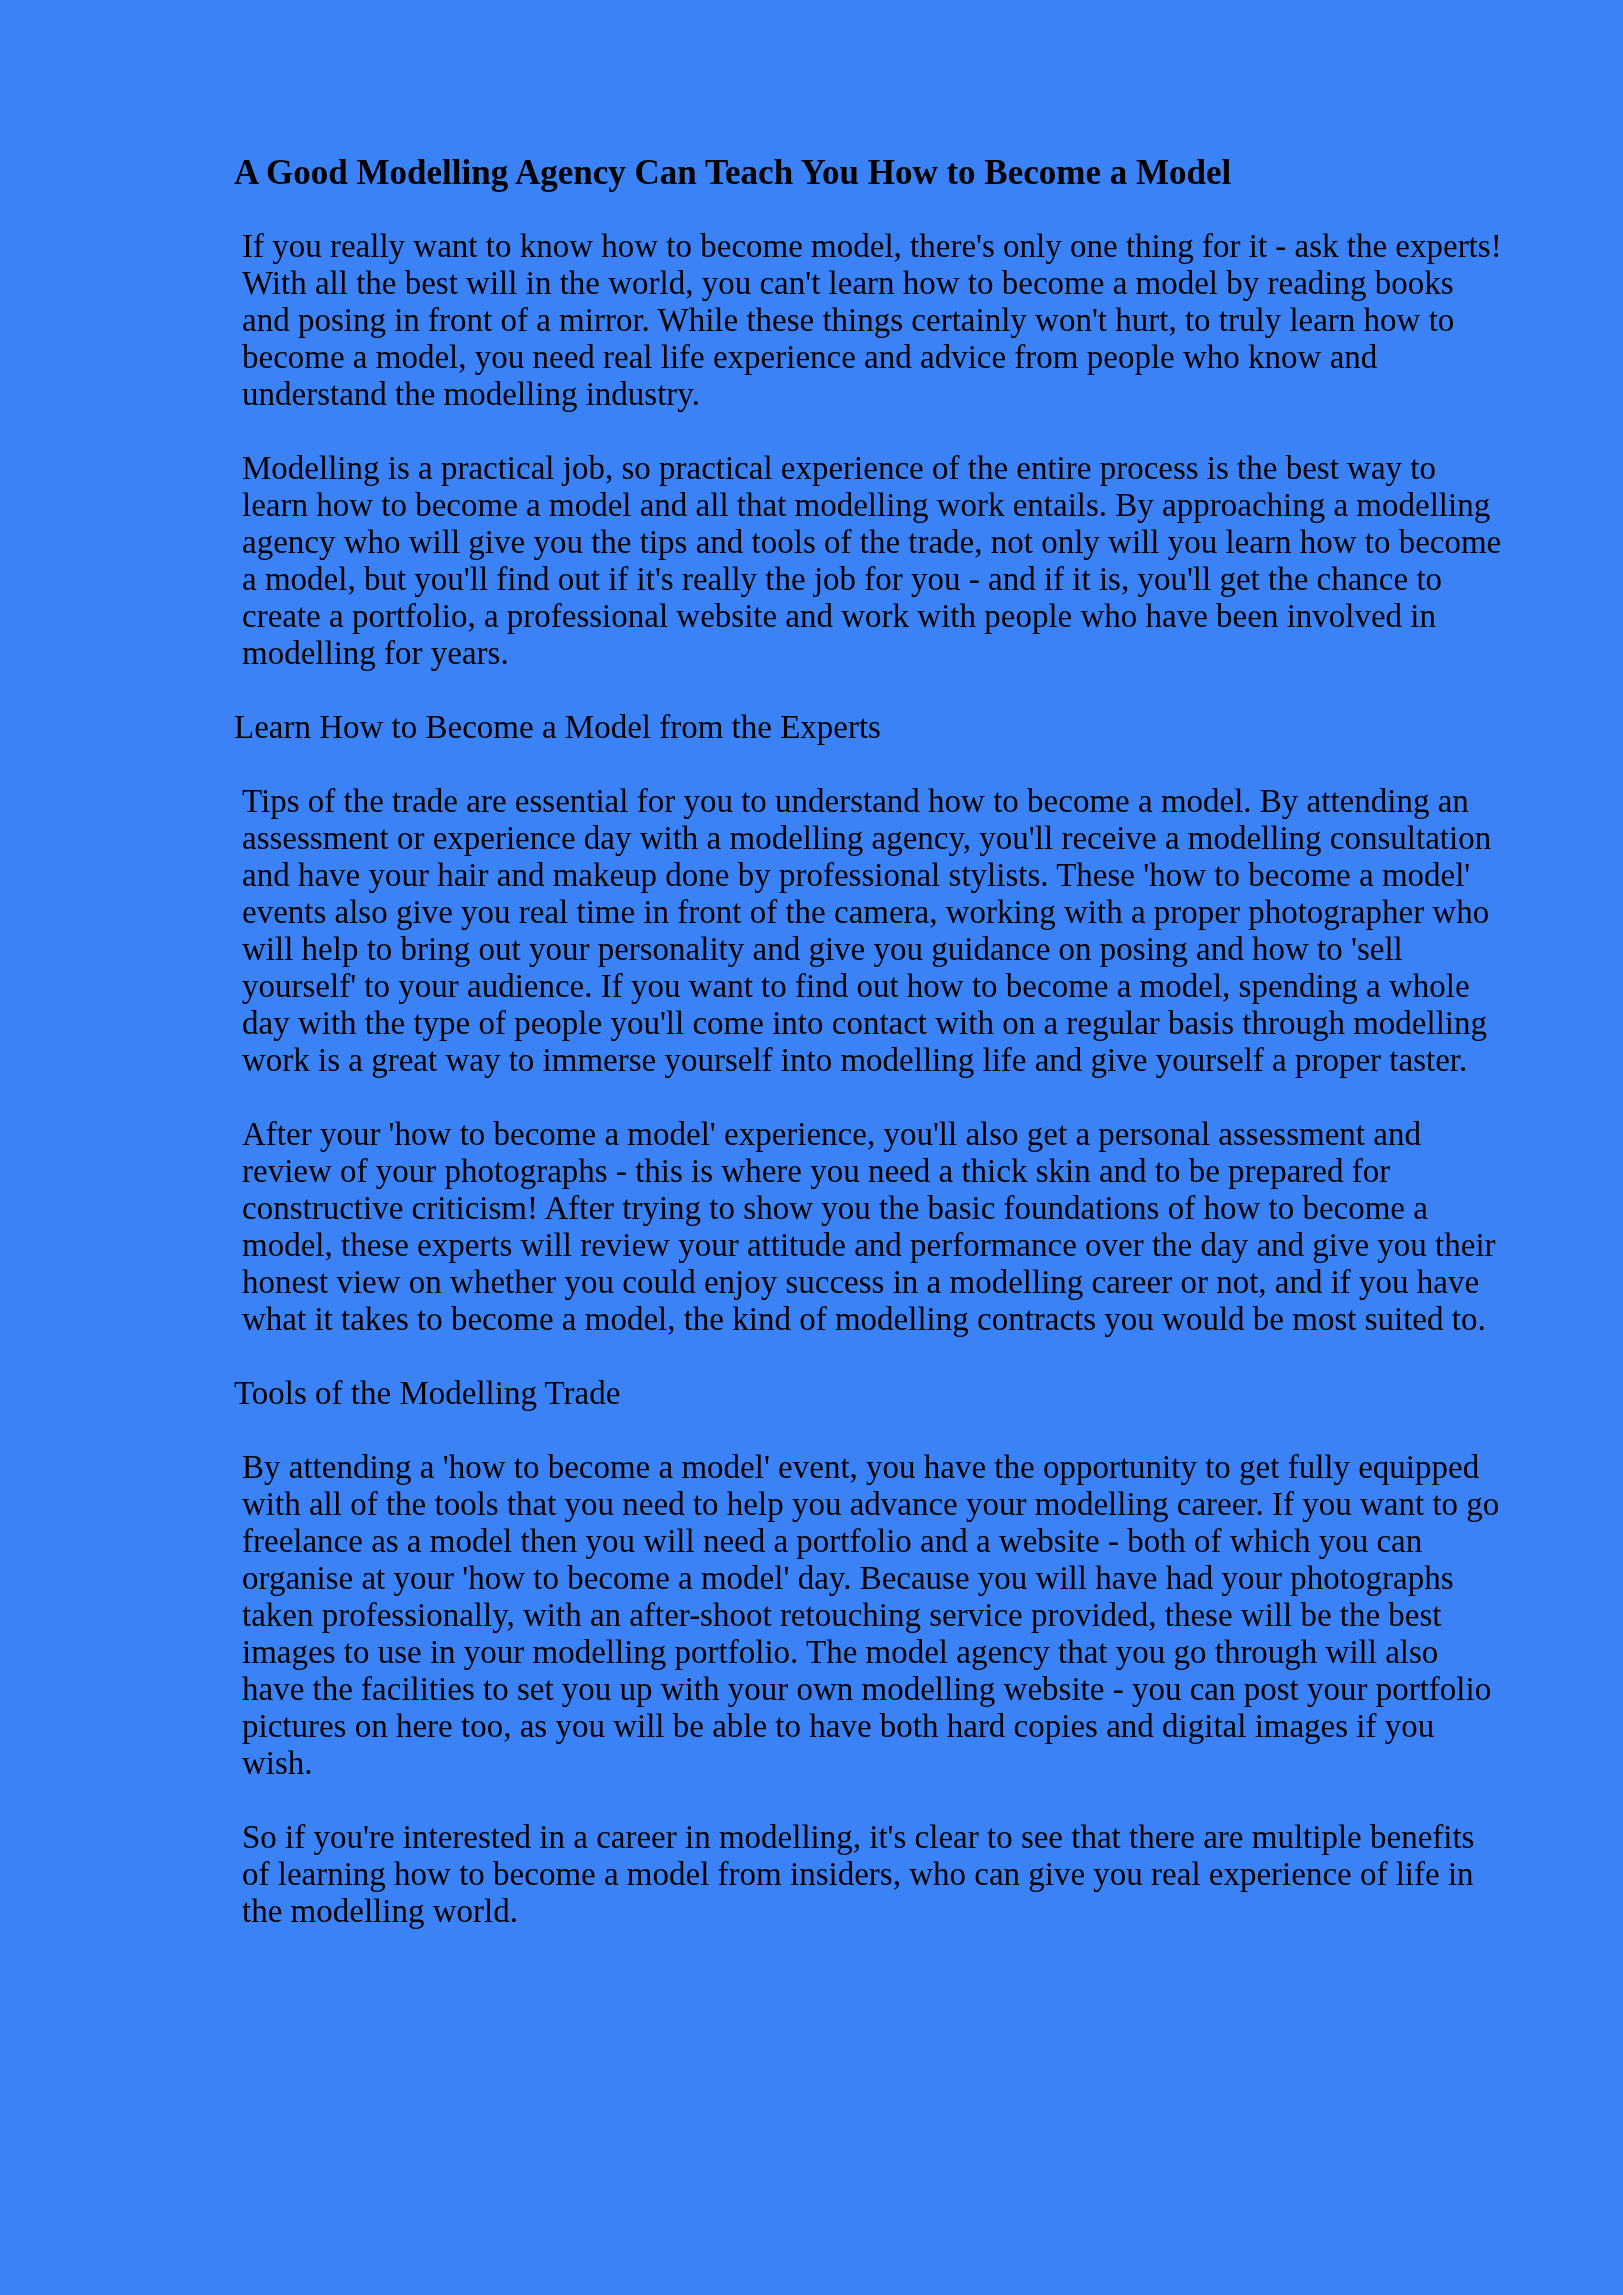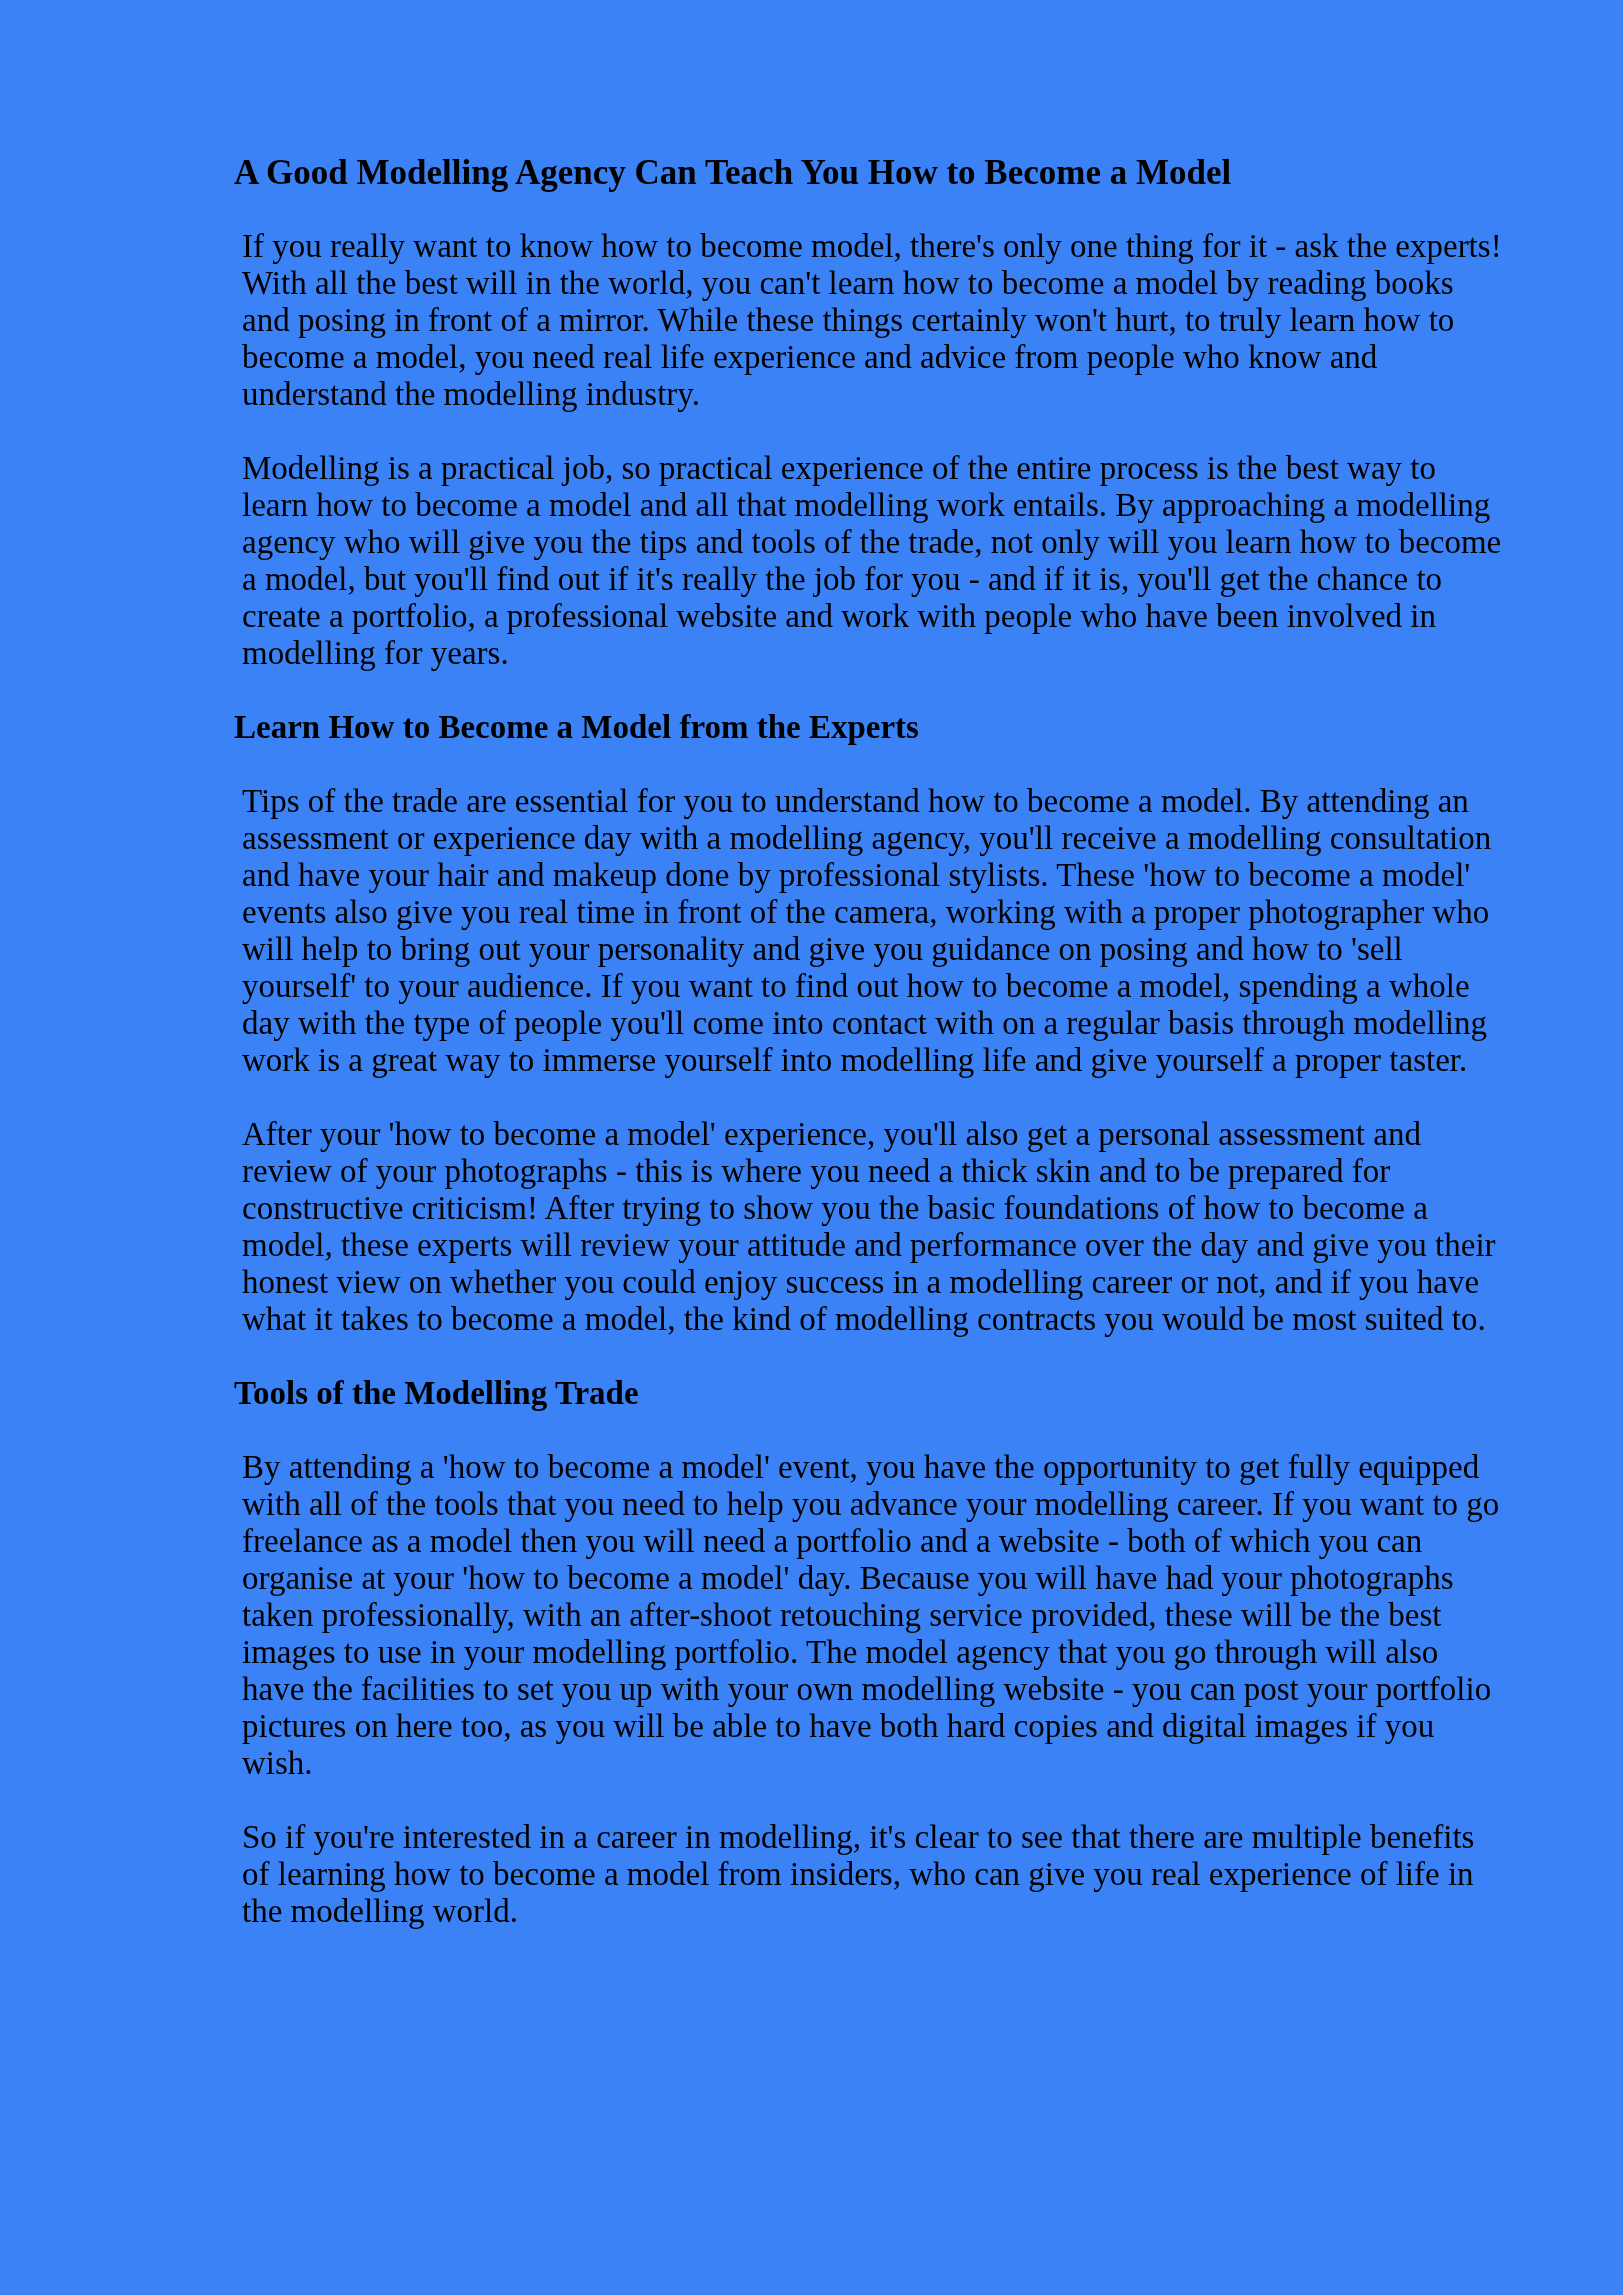--- a/index.html
+++ b/index.html
@@ -29,21 +29,21 @@
     font-family: "Liberation Serif", serif;
     font-size: 35px;
     font-weight: bold;
     line-height: 37px;
     margin: 0 0 37px 0;
     padding: 0;
   }
   .doc-heading {
     font-family: "Liberation Serif", serif;
     font-size: 33px;
-    font-weight: bold;
+    font-weight: normal;
     line-height: 37px;
     margin: 0 0 37px 0;
     padding: 0;
   }
   .doc-paragraph {
     margin: 0 0 37px 8px;
     padding: 0;
   }
 </style>
 </head>

